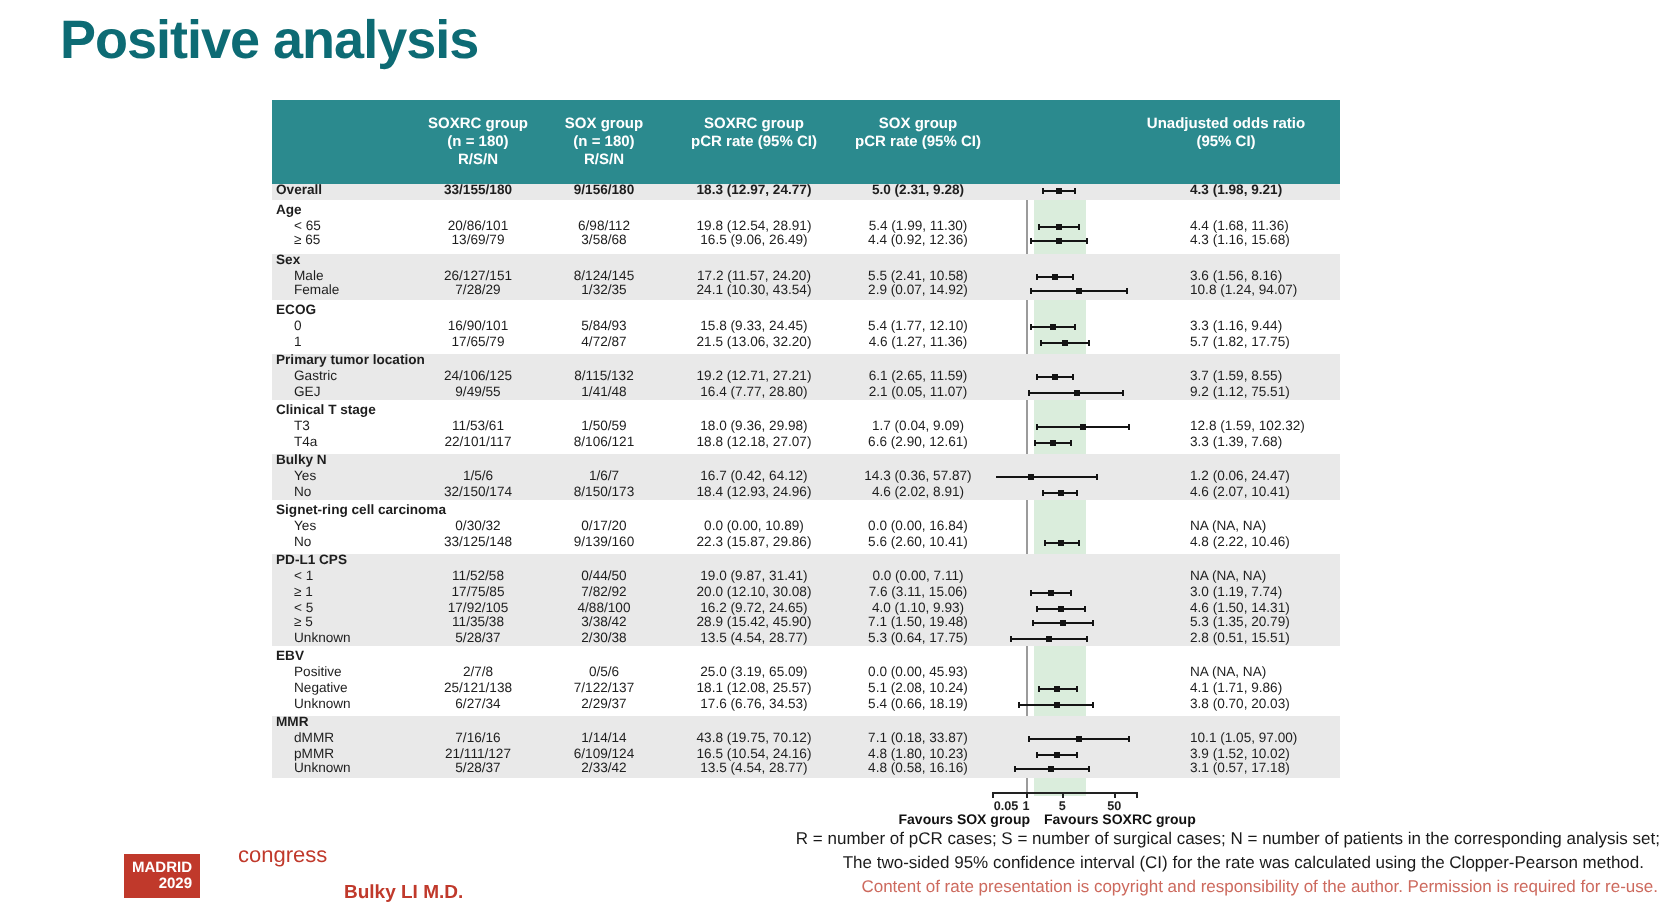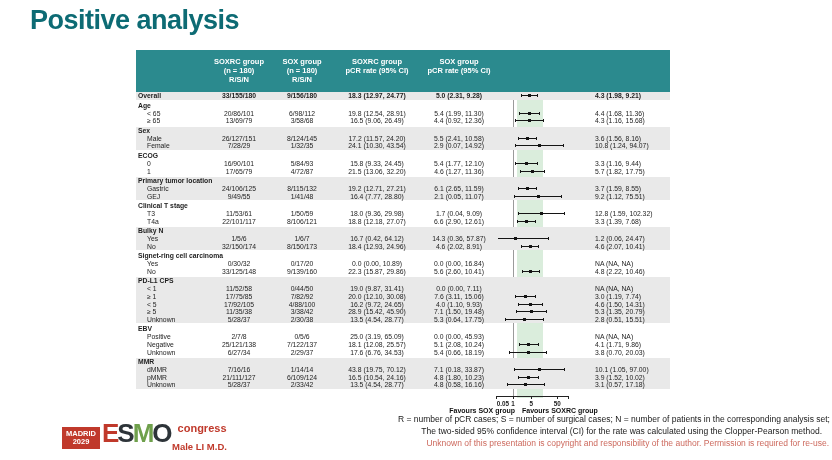--- a/index.html
+++ b/index.html
@@ -41,25 +41,25 @@
   .tick{position:absolute;width:1px;height:3px;background:#222;top:7px;}
   .ticklab{position:absolute;top:11px;transform:translateX(-50%);font-weight:bold;
     color:#222;font-size:6.3px;}
   .fav{position:absolute;top:18px;font-weight:bold;font-size:7px;white-space:nowrap;color:#111;}
   .fn{position:absolute;font-size:8.5px;color:#1a1a1a;white-space:nowrap;}
   .fn1{right:2px;top:414px;}
   .fn2{right:10px;top:426px;}
   .fn3{right:3px;top:438px;color:var(--footer-red);}
   .logo{position:absolute;left:62px;top:420px;display:flex;align-items:flex-start;}
   .madrid{background:var(--logo-red);color:#fff;font-size:7.5px;font-weight:bold;
-    line-height:8px;padding:3px 4px;margin-top:7px;text-align:center;}
+    line-height:8px;padding:3px 4px;margin-top:7px;text-align:right;}
   .esmo{font-size:26px;font-weight:900;letter-spacing:-2px;line-height:26px;margin-left:2px;}
   .esmo .l-red{color:var(--logo-red);} .esmo .l-dark{color:var(--logo-dark);}
   .esmo .l-green{color:var(--logo-green);}
-  .congress{color:var(--logo-red);font-size:11px;font-weight:bold;margin-left:7px;margin-top:2px;}
+  .congress{color:var(--logo-red);font-size:11px;font-weight:normal;margin-left:19px;margin-top:2px;}
   .presenter{position:absolute;left:172px;top:441px;color:var(--logo-red);
     font-weight:bold;font-size:9.5px;}
 </style>
 </head>
 <body style="--header-teal: #2b8a8e; --title-teal: #0d6b74; --row-shade: #e9e9e9; --band-green: #daeddc; --footer-red: #cd6a5e; --logo-red: #c0392b; --logo-green: #6fa04c; --logo-dark: #2d3439;">
 
 <div class="title">Positive analysis</div>
 
 <div class="table">
   <div class="thead">
@@ -74,20 +74,24 @@
       <span>(n = 180)</span>
       <span>R/S/N</span>
     </div>
     <div class="hc">
       <span>SOXRC group</span>
       <span>pCR rate (95% CI)</span>
     </div>
     <div class="hc">
       <span>SOX group</span>
       <span>pCR rate (95% CI)</span>
+    </div>
+    <div class="hc orh">
+      <span>Unadjusted odds ratio</span>
+      <span>(95% CI)</span>
     </div>
   </div>
 
   <div class="tbody">
     <div class="band" style="left: 380.799px; width: 26px;"></div>
     <div class="refline" style="left: 377px;"></div>
   <div class="group shaded">
         <div class="grow bold">
           <div class="c-label noindent">Overall</div>
           <div class="c-mid">33/155/180</div>
@@ -480,23 +484,22 @@
       <div class="tick" style="left: 432px;"></div>
       <div class="ticklab" style="left: 367px;">0.05</div>
       <div class="ticklab" style="left: 377px;">1</div>
       <div class="ticklab" style="left: 395.173px;">5</div>
       <div class="ticklab" style="left: 421.173px;">50</div>
     </div>
 </div>
 
 <div class="fn fn1">R = number of pCR cases; S = number of surgical cases; N = number of patients in the corresponding analysis set;</div>
 <div class="fn fn2">The two-sided 95% confidence interval (CI) for the rate was calculated using the Clopper-Pearson method.</div>
-<div class="fn fn3">Unknown of this presentation is copyright and responsibility of the author. Permission is required for re-use.</div>
+<div class="fn fn3">Content of rate presentation is copyright and responsibility of the author. Permission is required for re-use.</div>
 
 <div class="logo">
   <div class="madrid">
     <div>MADRID</div>
     <div>2029</div>
   </div>
-  <div class="esmo"><span class="l-red">E</span><span class="l-dark">S</span><span class="l-green">M</span><span class="l-dark">O</span></div>
   <div class="congress">congress</div>
 </div>
-<div class="presenter">Male LI M.D.</div>
+<div class="presenter">Bulky LI M.D.</div>
 
 </body></html>

